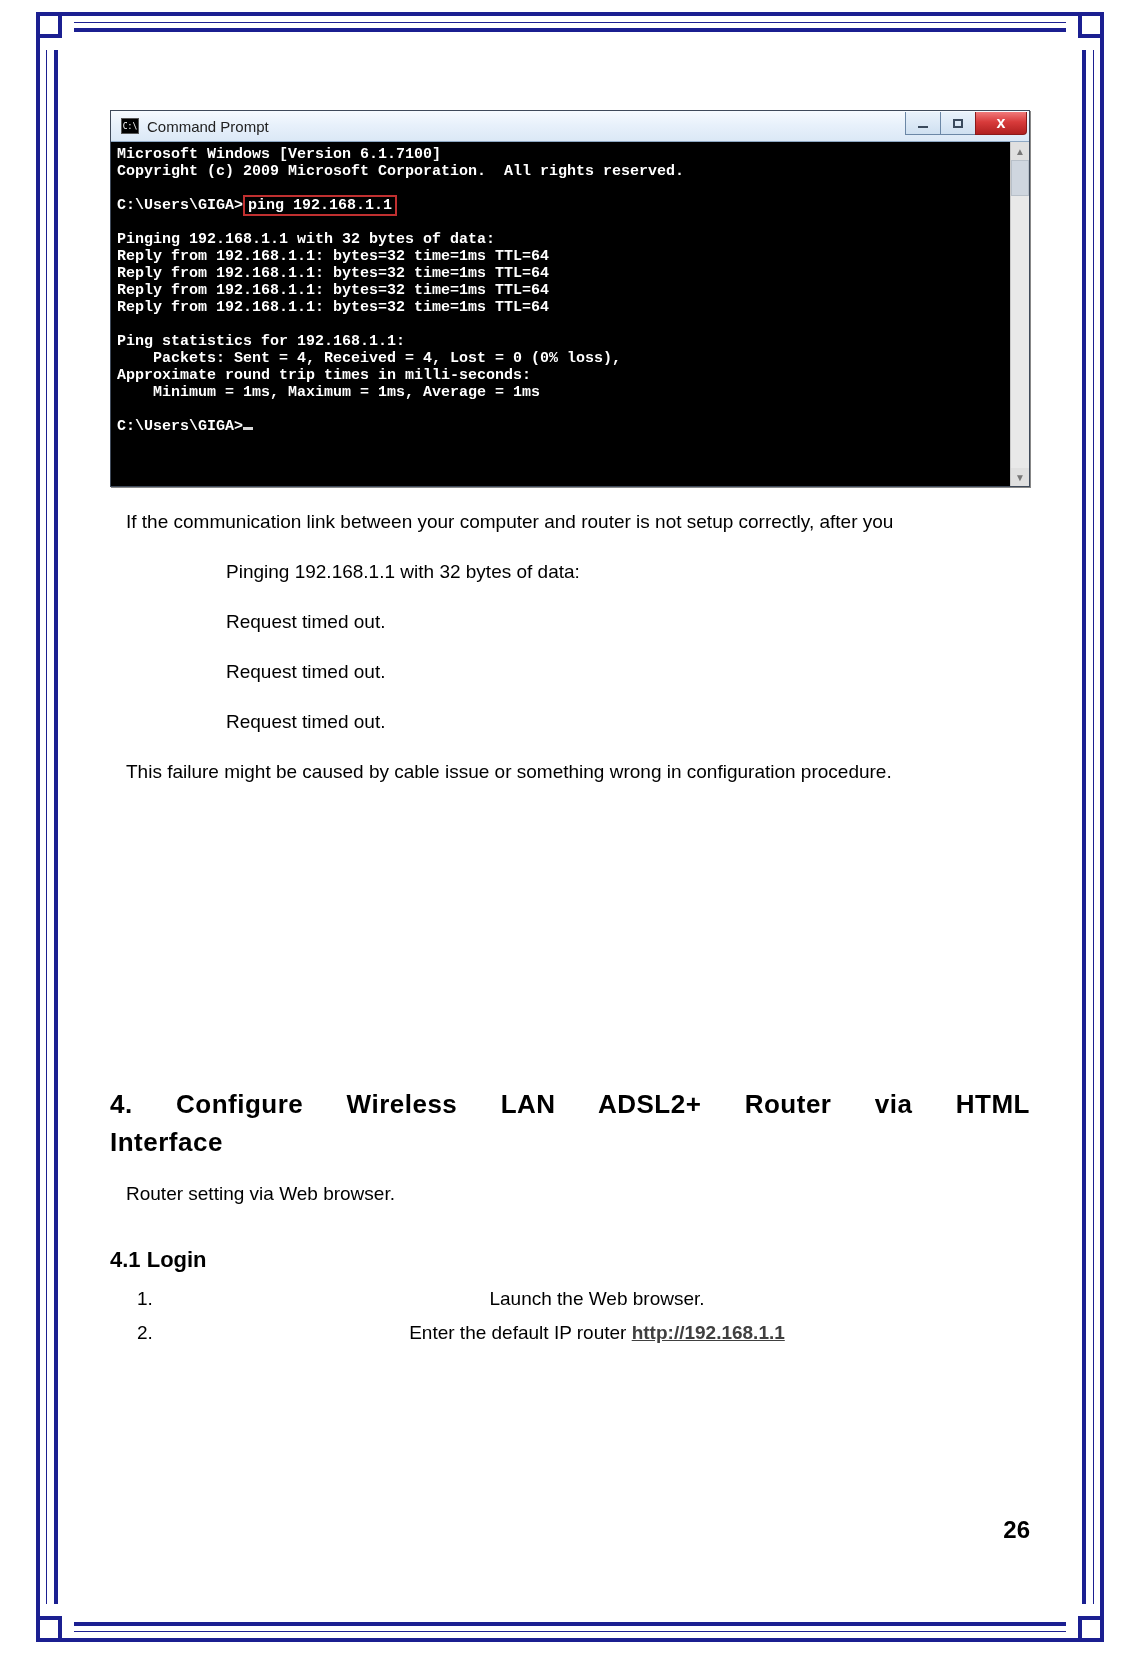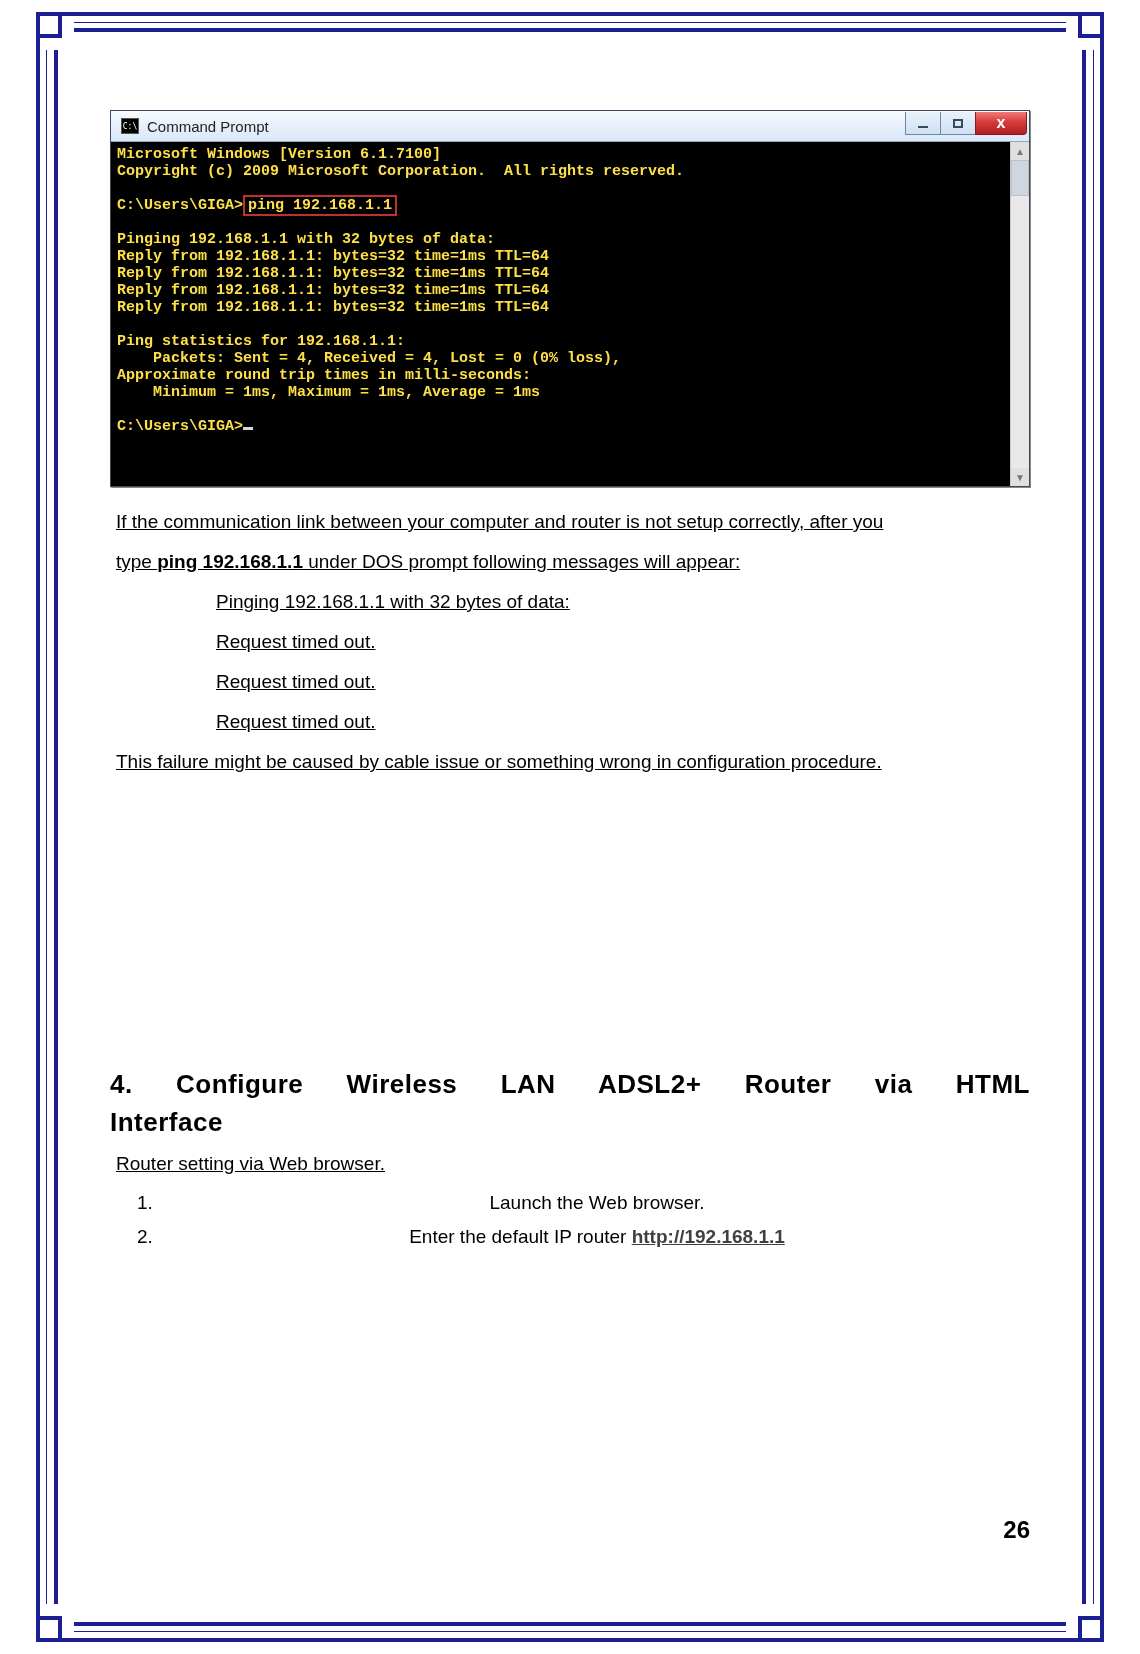--- a/index.html
+++ b/index.html
@@ -91,21 +91,21 @@
   .cmd-scroll {
     position:absolute; right:0; top:0; bottom:0; width:18px;
     background:#e9e9e9;
     border-left:1px solid #c8c8c8;
     display:flex; flex-direction:column;
   }
   .cmd-scroll .arrow { height:18px; background:#e0e0e0; display:flex; align-items:center; justify-content:center; color:#777; font-size:10px; }
   .cmd-scroll .thumb { height:34px; background:#cfd6df; margin:0; border:1px solid #b8c0c9; }
   .cmd-scroll .track { flex:1; }
   .cmd-body {
-    color:#fde047;
+    color:#ffffff;
     font-family:"Courier New", monospace;
     font-size:15px;
     line-height:17px;
     white-space:pre;
     padding:4px 6px 10px 6px;
     min-height:330px;
     margin-right:20px;
     font-weight:bold;
     letter-spacing:0px;
   }
@@ -121,21 +121,21 @@
     background:#d8d8d8;
     vertical-align:baseline;
   }
 
   
   .body-text {
     font-size:19px;
     color:#000;
     line-height:34px;
   }
-  .body-text p { margin:6px;text-decoration:underline; }
+  .body-text p { margin:16px; }
   .body-text b { font-weight:bold; }
   .indent { padding-left:100px; }
 
   h2.section {
     font-size:26px;
     font-weight:bold;
     margin:0 0 6px 0;
     line-height:38px;
     text-align:justify;
     text-align-last:justify;
@@ -219,40 +219,38 @@
         <div class="arrow">▲</div>
         <div class="thumb"></div>
         <div class="track"></div>
         <div class="arrow">▼</div>
       </div>
     </div>
   </div>
 
   <div class="body-text">
     <p>If the communication link between your computer and router is not setup correctly, after you</p>
-    <p>
-      <span>type </span><b>ping 192.168.1.1</b><span> under DOS prompt following messages will appear:</span>
-    </p>
     <p class="indent">Pinging 192.168.1.1 with 32 bytes of data:</p>
     <p class="indent">Request timed out.</p>
     <p class="indent">Request timed out.</p>
     <p class="indent">Request timed out.</p>
     <p>This failure might be caused by cable issue or something wrong in configuration procedure.</p>
   </div>
 
   <div class="big-gap"></div>
 
   <h2 class="section">
     <span>4. Configure Wireless LAN ADSL2+ Router via HTML</span>
     <span class="line2">Interface</span>
   </h2>
   <div class="body-text">
     <p>Router setting via Web browser.</p>
   </div>
 
+  <h3 class="subsection">4.1 Login</h3>
   <ol class="steps">
     <li>Launch the Web browser.</li>
     <li>
       <span>Enter the default IP router </span><a class="iplink" href="#">http://192.168.1.1</a>
     </li>
   </ol>
 
   <div class="page-number">26</div>
 </div>
 

